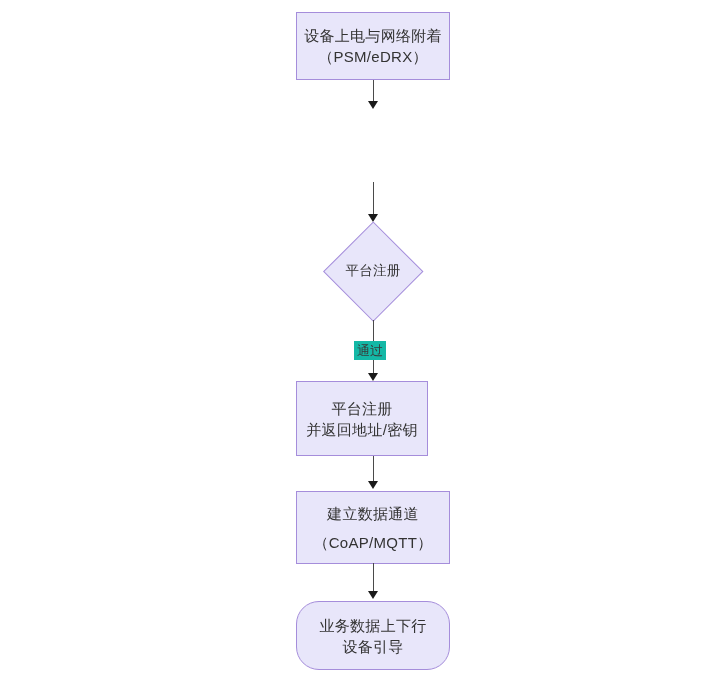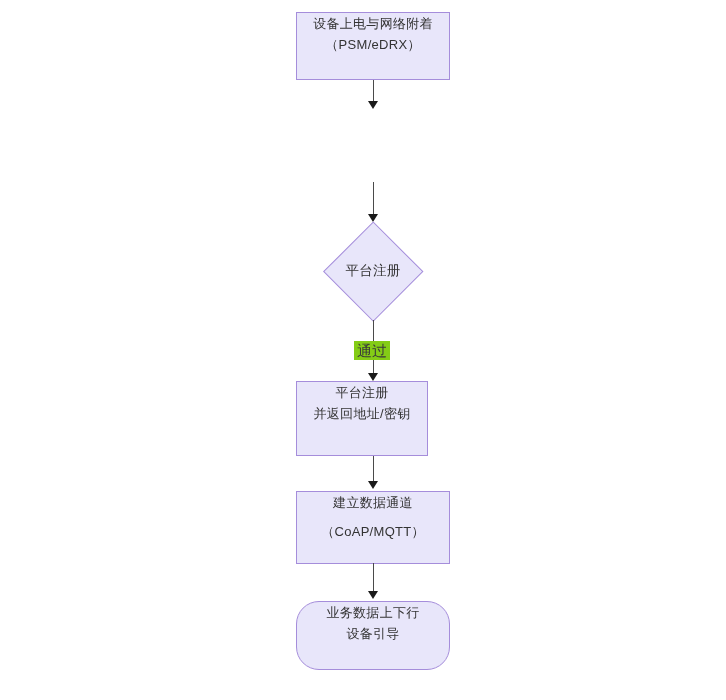--- a/index.html
+++ b/index.html
@@ -21,23 +21,24 @@
 
   
   .node-box {
     position: absolute;
     box-sizing: border-box;
     background: #e8e6fa;
     border: 1.6px solid #a58ddb;
     display: flex;
     flex-direction: column;
     align-items: center;
+    justify-content: center;
     text-align: center;
     color: #333333;
-    font-size: 13px;
+    font-size: 15px;
     line-height: 21px;
     letter-spacing: 0.3px;
   }
   .node-line {
     display: block;
     white-space: nowrap;
   }
 
   
   .node-diamond-wrap {
@@ -78,23 +79,23 @@
   .arrowhead {
     position: absolute;
     width: 0;
     height: 0;
     border-left: 5px solid transparent;
     border-right: 5px solid transparent;
     border-top: 8px solid #1a1a1a;
   }
   .edge-label {
     position: absolute;
-    background: #84cc16;
+    background: #14b8a6;
     color: #3a3a3a;
-    font-size: 15px;
+    font-size: 13px;
     line-height: 17px;
     padding: 1px 3px;
     white-space: nowrap;
     z-index: 3;
   }
 </style>
 </head>
 <body>
 
 <div id="flow-canvas">

